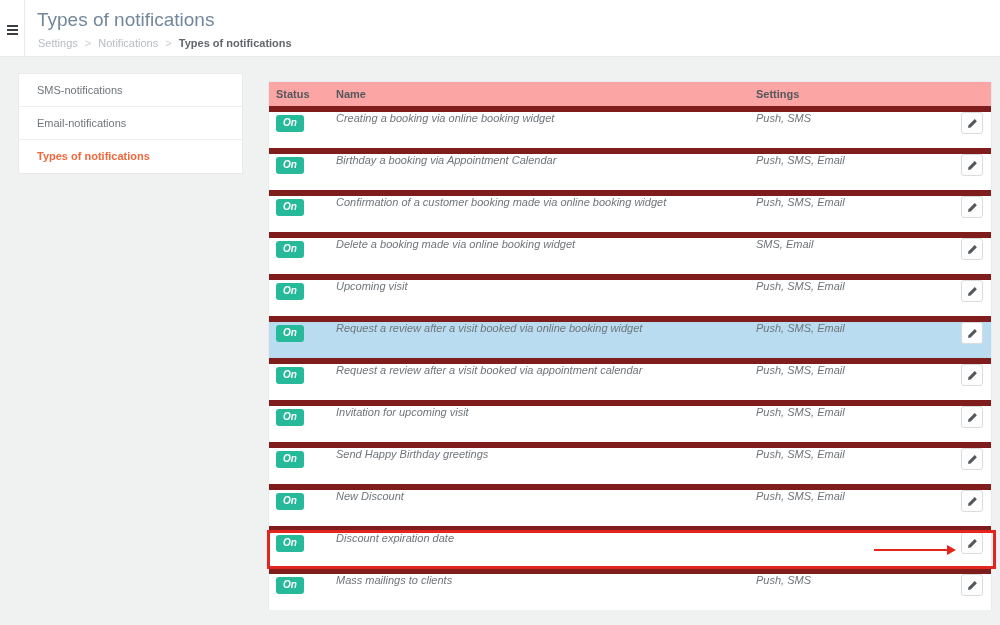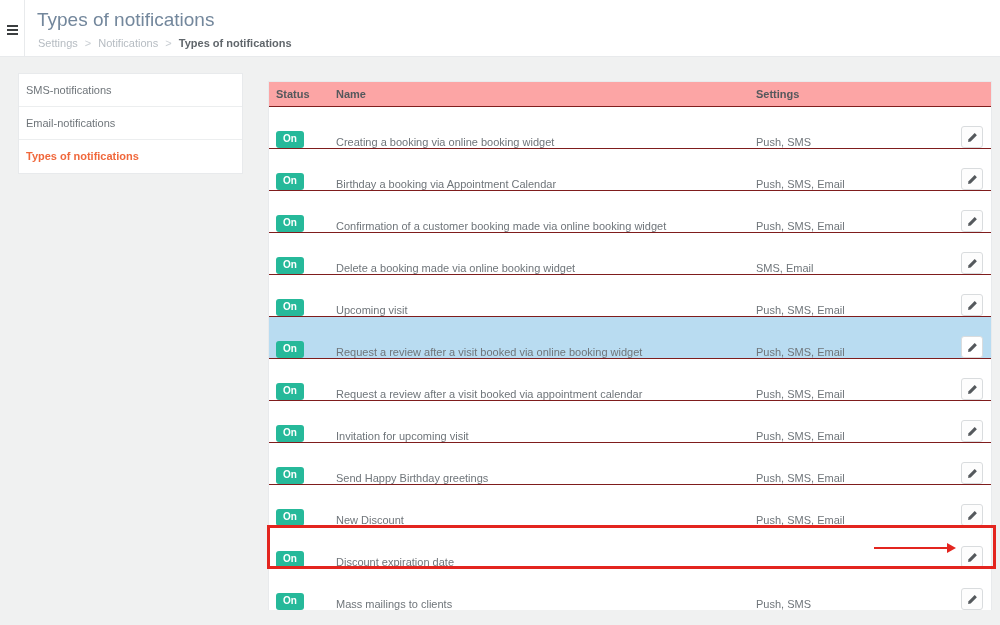--- a/index.html
+++ b/index.html
@@ -32,21 +32,21 @@
   .breadcrumb .sep { margin: 0 4px; color: #c9ced3; }
   .breadcrumb .crumb { color: #b6bcc2; cursor: pointer; }
   .breadcrumb .crumb.current { color: #60666b; font-weight: bold; cursor: default; }
 
   
   .sidebar {
     position: absolute; left: 18px; top: 73px; width: 225px;
     background: #ffffff; border: 1px solid #e8eaec;
   }
   .side-item {
-    height: 33px; line-height: 33px; padding-left: 7px;
+    height: 33px; line-height: 33px; padding-left: 18px;
     font-size: 11px; color: #6f757a; border-bottom: 1px solid #eceeef;
     cursor: pointer; white-space: nowrap;
   }
   .side-item:last-child { border-bottom: none; }
   .side-item.active { color: #f0683c; font-weight: bold; }
 
   
   .main { position: absolute; left: 268px; top: 73px; width: 724px; }
   .section-title { font-size: 12.5px; font-weight: bold; color: #434749; height: 16px; }
   .table {
@@ -54,22 +54,22 @@
     border: 1px solid #e8eaec; border-bottom: none;
   }
   .thead { display: flex; height: 24px; align-items: center; }
   .thead .hc { font-size: 11px; font-weight: bold; color: #54585c; }
   .col-status { width: 67px; padding-left: 7px; flex: none; }
   .col-name   { width: 420px; flex: none; font-size: 11px; color: #6f757a; }
   .col-channels { width: 200px; flex: none; font-size: 11px; color: #6f757a; }
   .col-edit { flex: 1; display: flex; justify-content: flex-end; padding-right: 8px; }
 
   .trow {
-    position: relative; display: flex; height: 42px; align-items: flex-end;
-    border-top: 1px solid #7f1d1d; background: #ffffff;
+    position: relative; display: flex; height: 42px; align-items: flex-start;
+    border-top: 6px solid #7f1d1d; background: #ffffff; font-style: italic;
   }
   .trow.highlighted { background: #b9dcf1; }
 
   .badge {
     display: inline-block; background: #26b99a; color: #ffffff;
     font-size: 10px; font-weight: bold; padding: 3px 7px 4px 7px;
     border-radius: 3px; cursor: pointer; line-height: 1;
   }
   .edit-btn {
     width: 22px; height: 22px; background: #fdfdfd;

